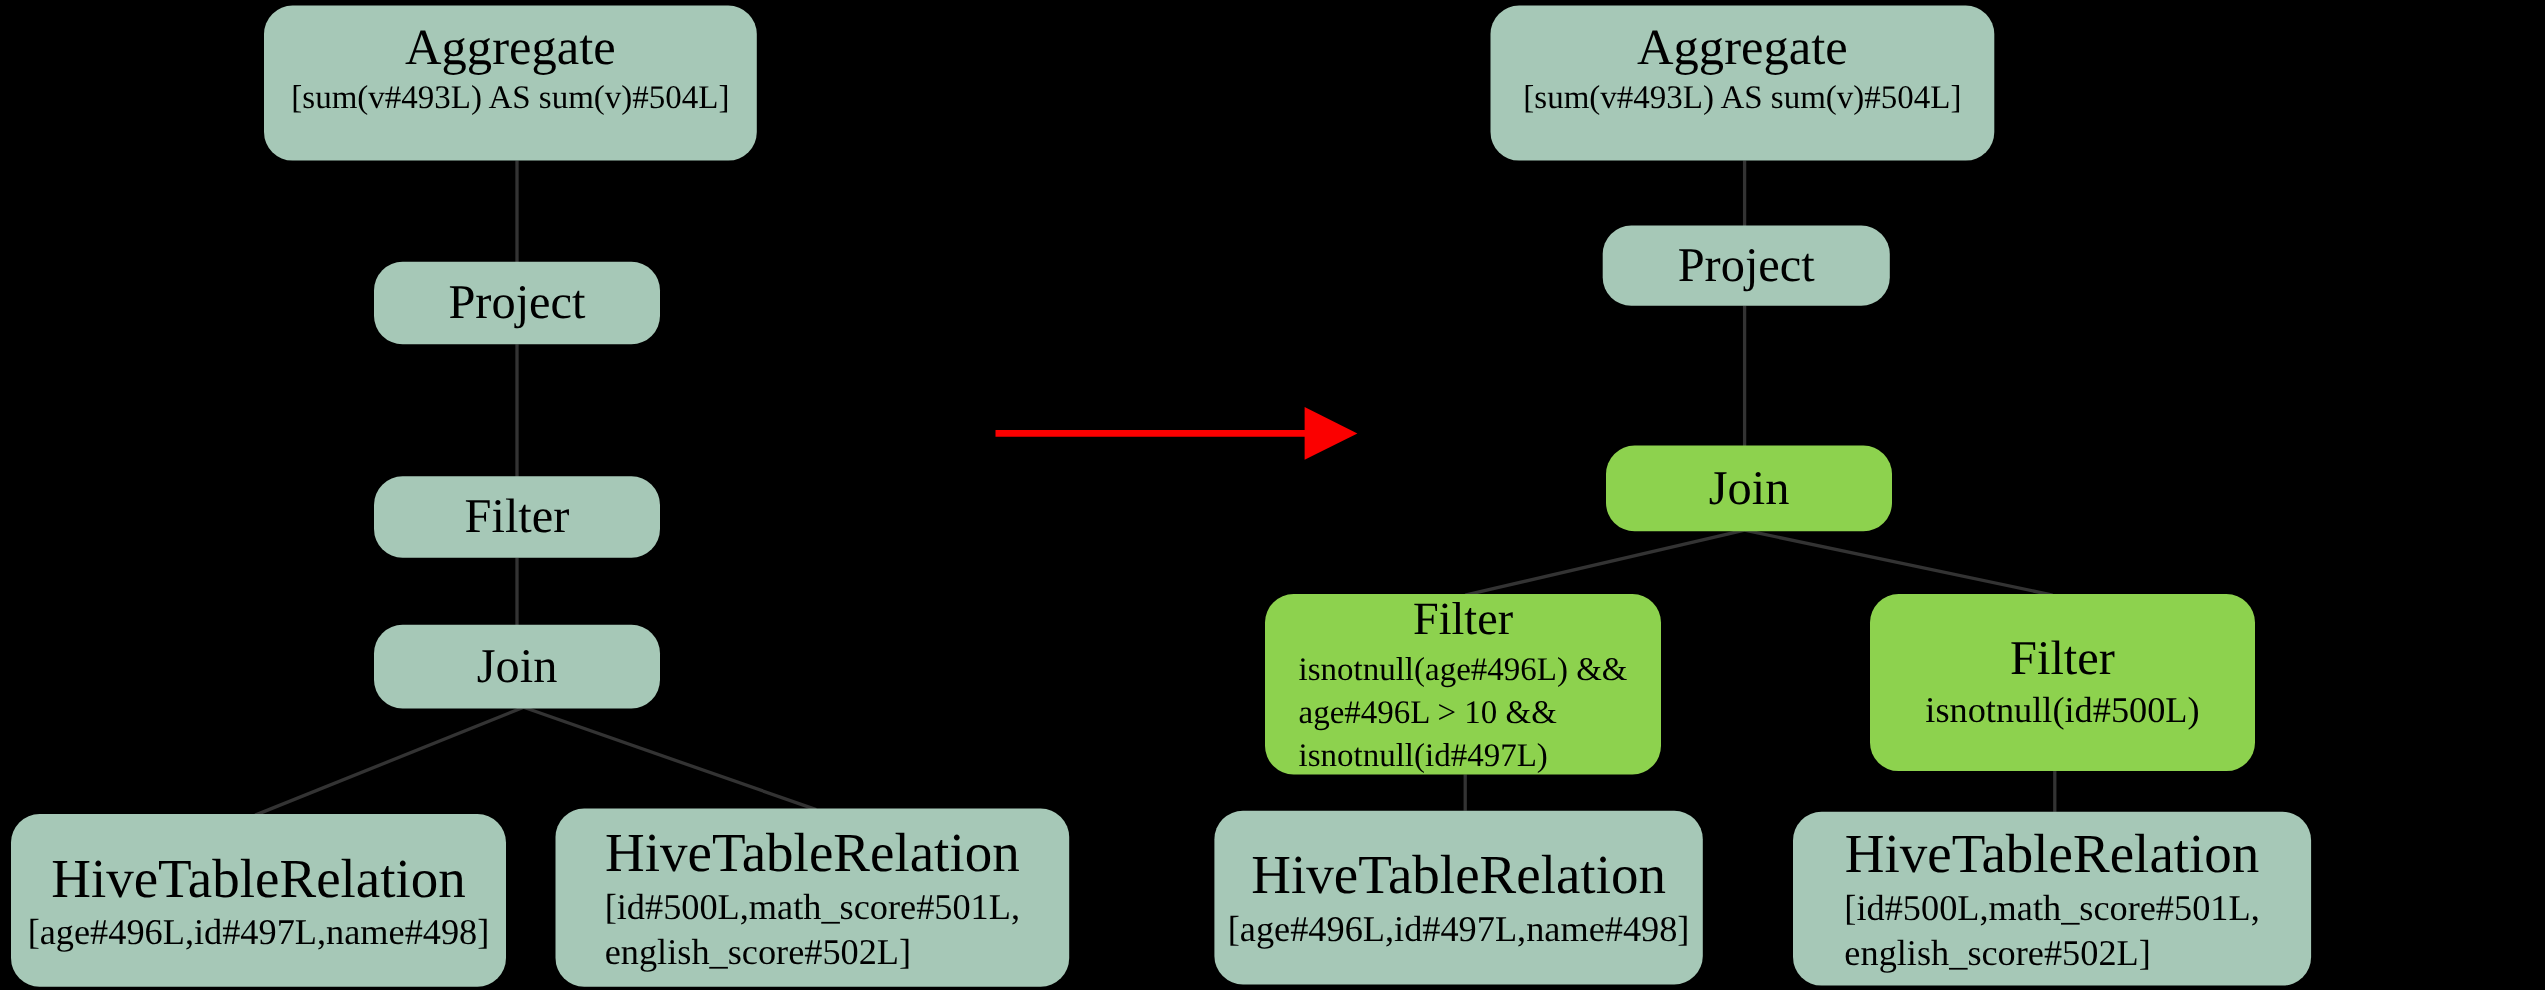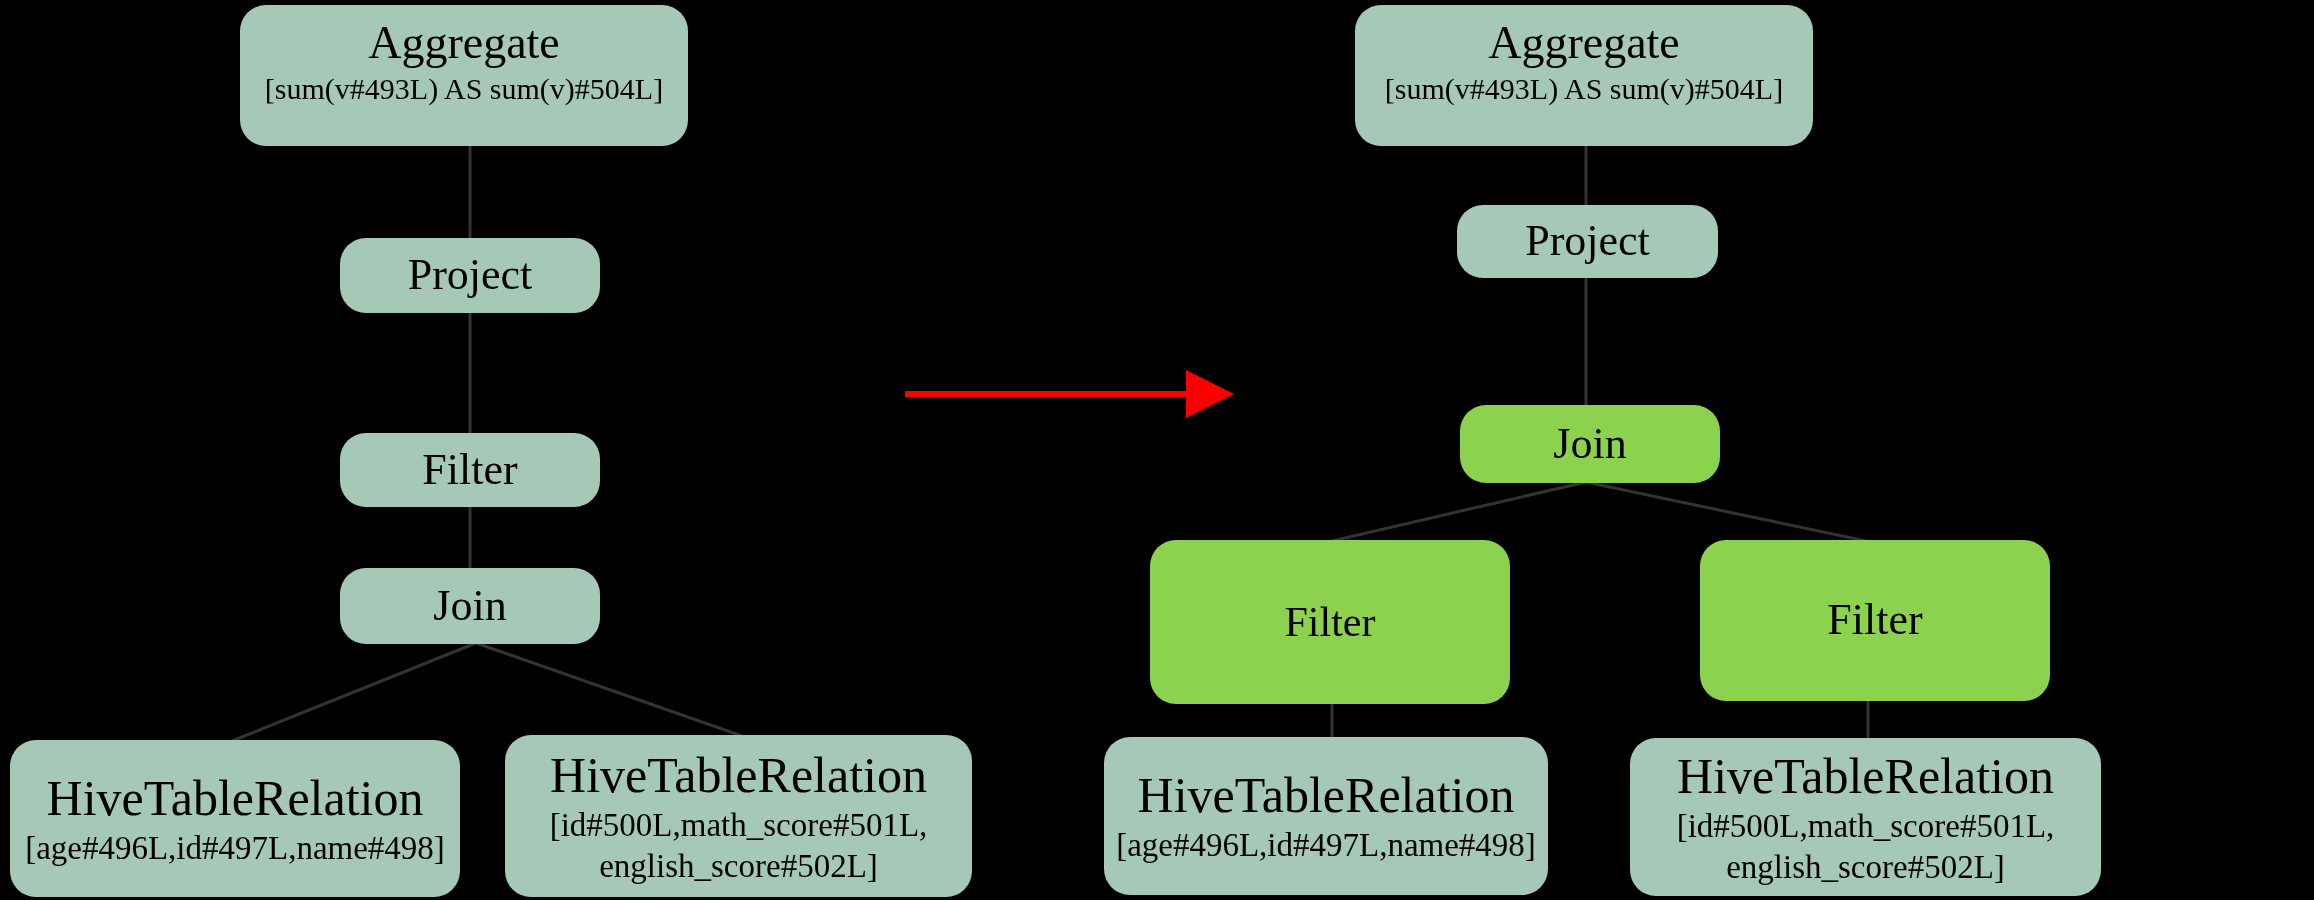--- a/index.html
+++ b/index.html
@@ -24,21 +24,21 @@
   }
   .node {
     position: absolute;
     background: #a6c8b7;
     border-radius: 26px;
     color: #000000;
     display: flex;
     flex-direction: column;
     align-items: center;
     justify-content: center;
-    text-align: center;
+    text-align: left;
     box-sizing: border-box;
   }
   .node.green { background: #8dd24e; }
   .node.toppad { justify-content: flex-start; padding-top: 10px; }
   .title { font-size: 46px; line-height: 1.2; }
   .node.small-title .title { font-size: 44px; }
   .sub {
     font-size: 30px;
     line-height: 1.25;
     white-space: pre-line;
@@ -128,24 +128,28 @@
   <div class="node small-title" style="left:1457px; top:205px; width:261px; height:73px;">
     <div class="title">Project</div>
   </div>
 
   <div class="node green small-title" style="left:1460px; top:405px; width:260px; height:78px;">
     <div class="title">Join</div>
   </div>
 
   <div class="node green cond3" style="left:1150px; top:540px; width:360px; height:164px;">
     <div class="title">Filter</div>
+    <div class="sub">isnotnull(age#496L) &amp;&amp;
+age#496L &gt; 10 &amp;&amp;
+isnotnull(id#497L)</div>
   </div>
 
   <div class="node green cond1" style="left:1700px; top:540px; width:350px; height:161px;">
     <div class="title">Filter</div>
+    <div class="sub">isnotnull(id#500L)</div>
   </div>
 
   <div class="node rel" style="left:1104px; top:737px; width:444px; height:158px;">
     <div class="title">HiveTableRelation</div>
     <div class="sub">[age#496L,id#497L,name#498]</div>
   </div>
 
   <div class="node rel" style="left:1630px; top:738px; width:471px; height:158px;">
     <div class="title">HiveTableRelation</div>
     <div class="sub">[id#500L,math_score#501L,

